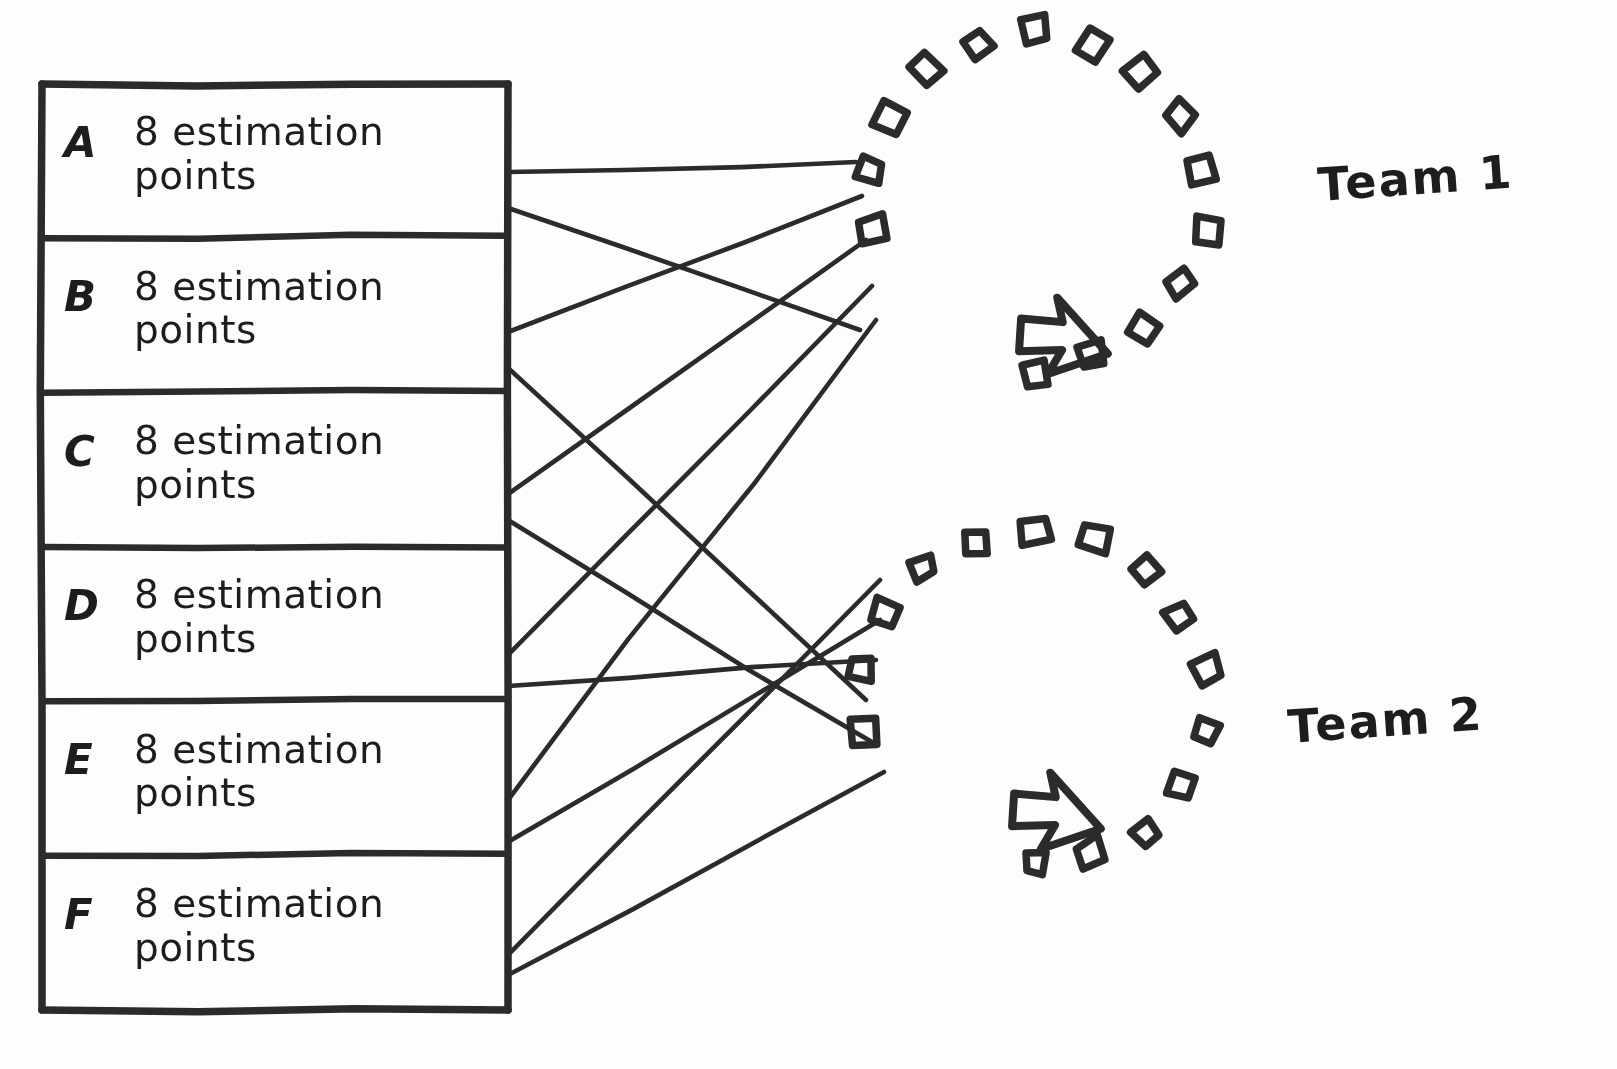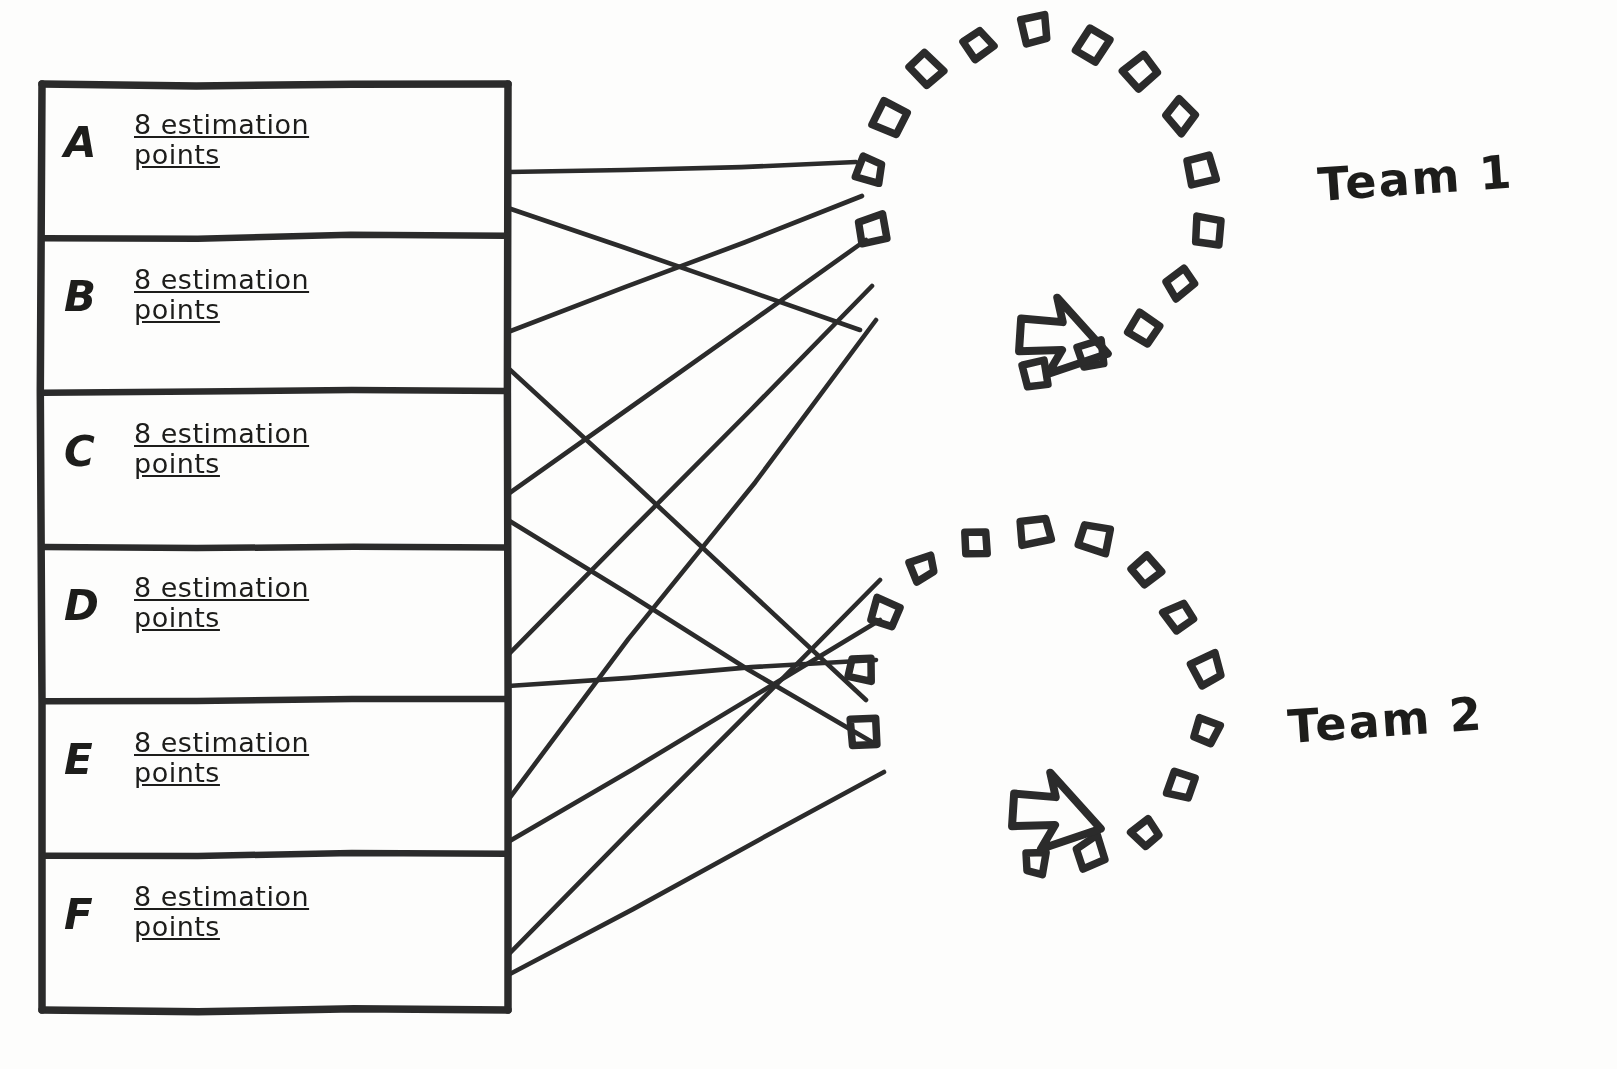--- a/index.html
+++ b/index.html
@@ -33,24 +33,23 @@
     white-space: pre-line;
     pointer-events: none;
   }
   .backlog-row-label {
     font-size: 42px;
     font-style: italic;
     font-weight: 700;
     letter-spacing: 1px;
   }
   .backlog-row-text {
-    font-size: 27px;
+    font-size: 39px;
     line-height: 1.12;
     letter-spacing: 0.5px;
-    text-decoration: underline;
   }
   
   .team-caption {
     position: absolute;
     font-size: 46px;
     font-weight: 600;
     color: #1d1d1b;
     letter-spacing: 2px;
     transform: rotate(-4deg);
     transform-origin: left center;

